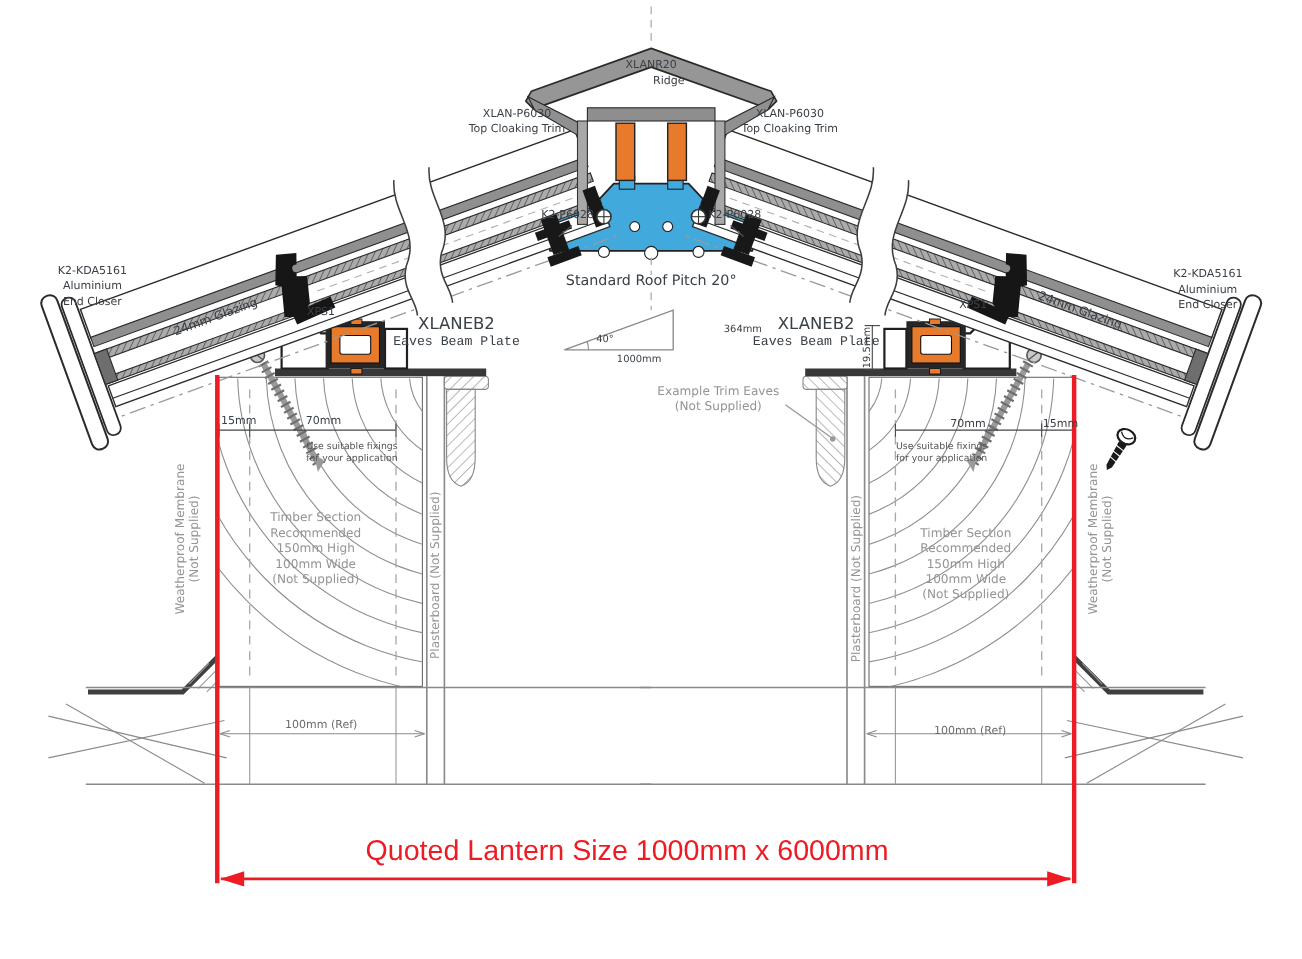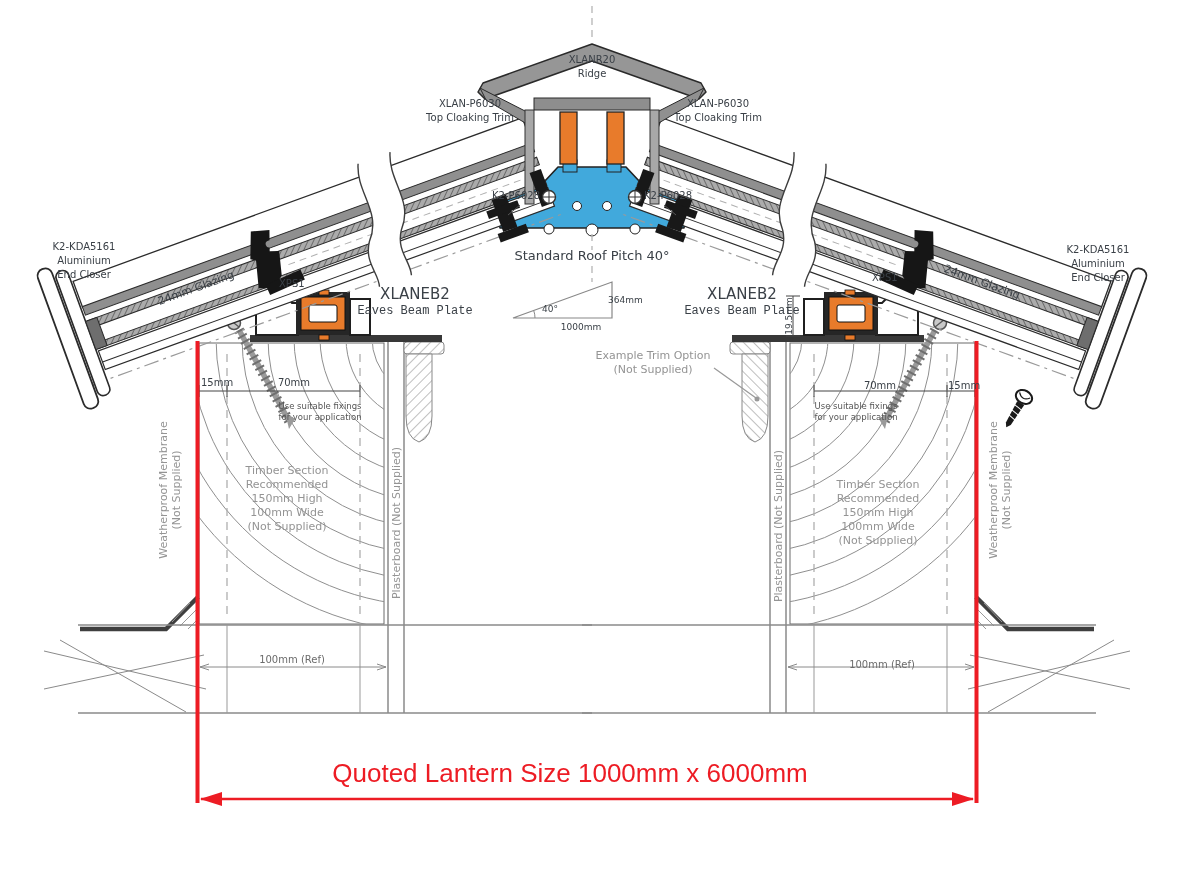--- a/index.html
+++ b/index.html
@@ -203,54 +203,54 @@
   <g>
     <line x1="197.5" y1="341" x2="197.5" y2="803" stroke="#ED1C24" stroke-width="4"></line>
     <line x1="976.5" y1="341" x2="976.5" y2="803" stroke="#ED1C24" stroke-width="4"></line>
     <line x1="201" y1="799" x2="973" y2="799" stroke="#ED1C24" stroke-width="2.4"></line>
     <polygon points="200,799 222,792 222,806" fill="#ED1C24"></polygon>
     <polygon points="974,799 952,792 952,806" fill="#ED1C24"></polygon>
   </g>
 </svg>
 
 <div class="lbl ctr sm" style="left:592px;top:53px">XLANR20</div>
-<div class="lbl ctr sm" style="left:592px;top:67px">Ridge</div>
+<div class="lbl ctr sm" style="left:608px;top:67px">Ridge</div>
 
 <div class="lbl ctr sm" style="left:470px;top:97px">XLAN-P6030</div>
 <div class="lbl ctr sm" style="left:470px;top:111px">Top Cloaking Trim</div>
 <div class="lbl ctr sm" style="left:718px;top:97px">XLAN-P6030</div>
 <div class="lbl ctr sm" style="left:718px;top:111px">Top Cloaking Trim</div>
 
 <div class="lbl sm" style="left:540px;top:189px;transform:translateX(-100%)">K2-P6028</div>
 <div class="lbl sm" style="left:644px;top:189px">K2-P6028</div>
 
-<div class="lbl ctr" style="left:592px;top:249px;font-size:13px">Standard Roof Pitch 40°</div>
+<div class="lbl ctr" style="left:592px;top:249px;font-size:13px">Standard Roof Pitch 20°</div>
 <div class="lbl xs" style="left:542px;top:303px">40°</div>
 <div class="lbl ctr xs" style="left:581px;top:321px">1000mm</div>
-<div class="lbl xs" style="left:608px;top:294px">364mm</div>
+<div class="lbl xs" style="left:658px;top:294px">364mm</div>
 
 <div class="lbl ctr big" style="left:415px;top:288px">XLANEB2</div>
 <div class="lbl ctr med" style="left:415px;top:305px">Eaves Beam Plate</div>
 <div class="lbl ctr big" style="left:742px;top:288px">XLANEB2</div>
 <div class="lbl ctr med" style="left:742px;top:305px">Eaves Beam Plate</div>
 
 <div class="lbl sm" style="left:279px;top:277px">XPS1</div>
 <div class="lbl sm" style="left:872px;top:271px">XPS1</div>
 
 <div class="lbl ctr sm" style="left:84px;top:240px">K2-KDA5161</div>
 <div class="lbl ctr sm" style="left:84px;top:254px">Aluminium</div>
 <div class="lbl ctr sm" style="left:84px;top:268px">End Closer</div>
 <div class="lbl ctr sm" style="left:1098px;top:243px">K2-KDA5161</div>
 <div class="lbl ctr sm" style="left:1098px;top:257px">Aluminium</div>
 <div class="lbl ctr sm" style="left:1098px;top:271px">End Closer</div>
 
 <div class="lbl rot20n" style="left:196px;top:288px">24mm Glazing</div>
 <div class="lbl rot20p" style="left:982px;top:282px">24mm Glazing</div>
 
-<div class="lbl ctr gray" style="left:653px;top:349px">Example Trim Option</div>
+<div class="lbl ctr gray" style="left:653px;top:349px">Example Trim Eaves</div>
 <div class="lbl ctr gray" style="left:653px;top:363px">(Not Supplied)</div>
 
 <div class="lbl sm" style="left:201px;top:376px">15mm</div>
 <div class="lbl ctr sm" style="left:294px;top:376px">70mm</div>
 <div class="lbl ctr sm" style="left:880px;top:379px">70mm</div>
 <div class="lbl sm" style="left:948px;top:379px">15mm</div>
 <div class="lbl xs rot-l" style="left:789px;top:316px">19.5mm</div>
 
 <div class="lbl ctr note" style="left:320px;top:401px">Use suitable fixings</div>
 <div class="lbl ctr note" style="left:320px;top:412px">for your application</div>

